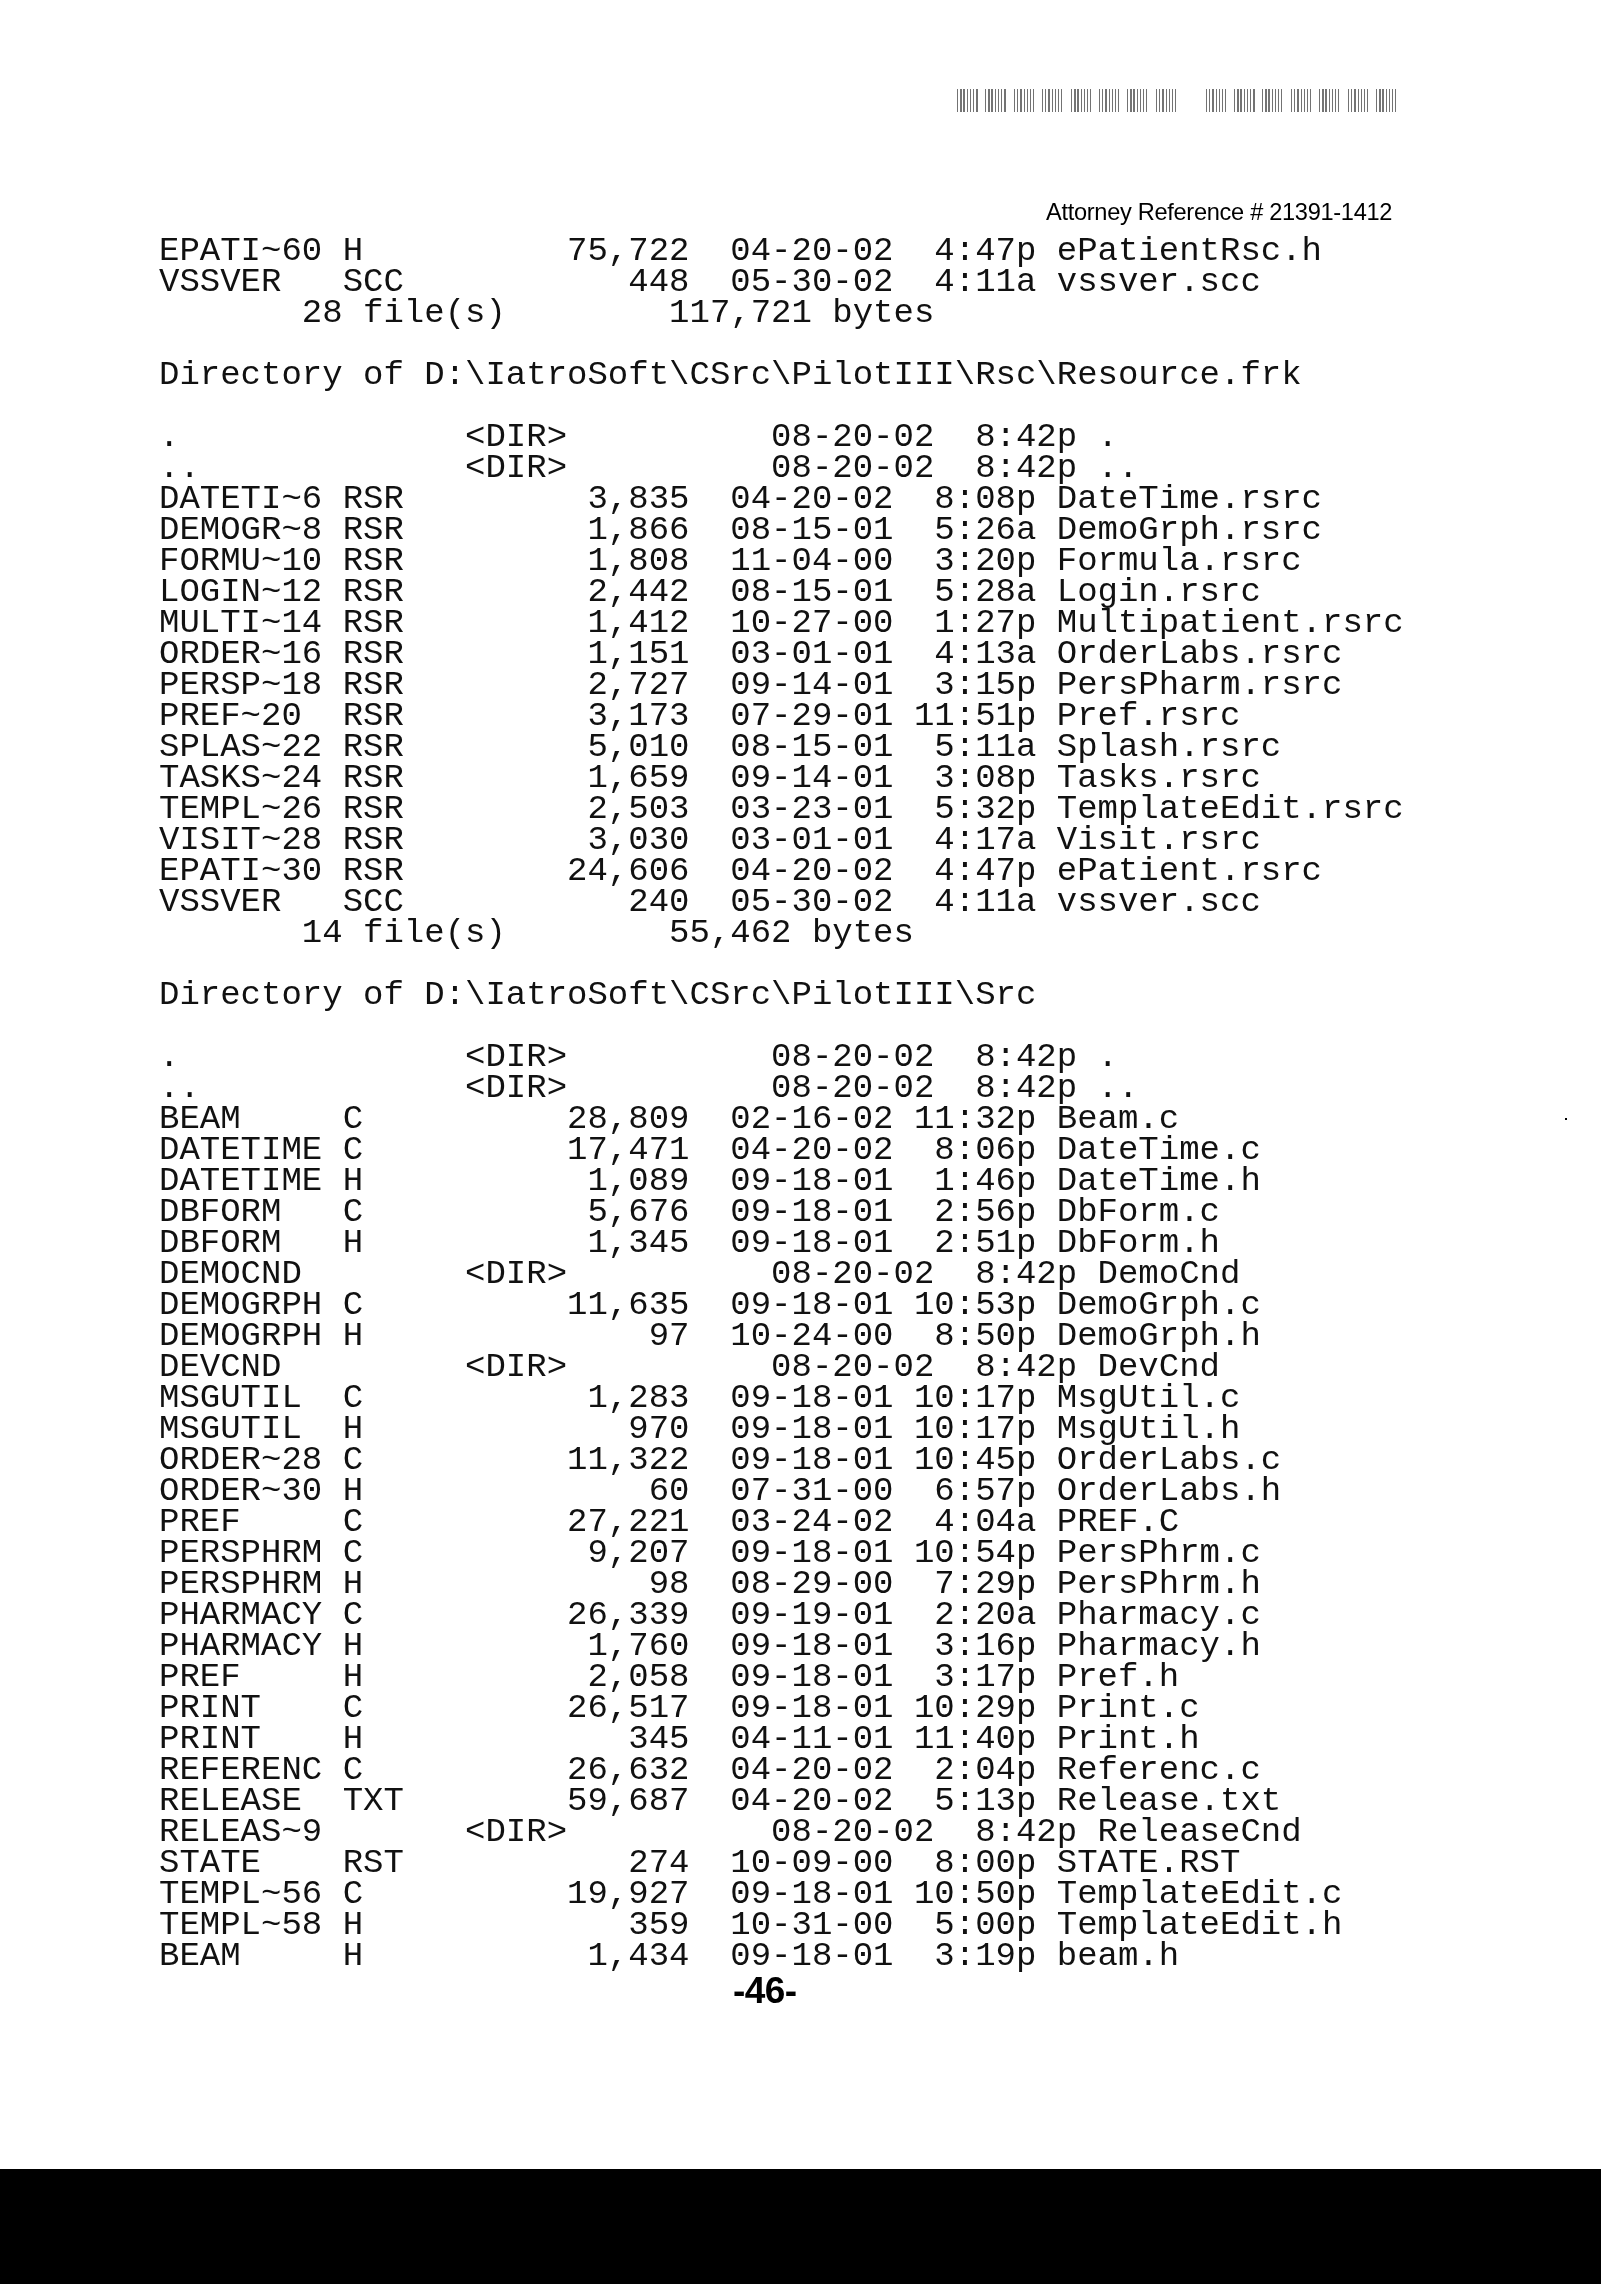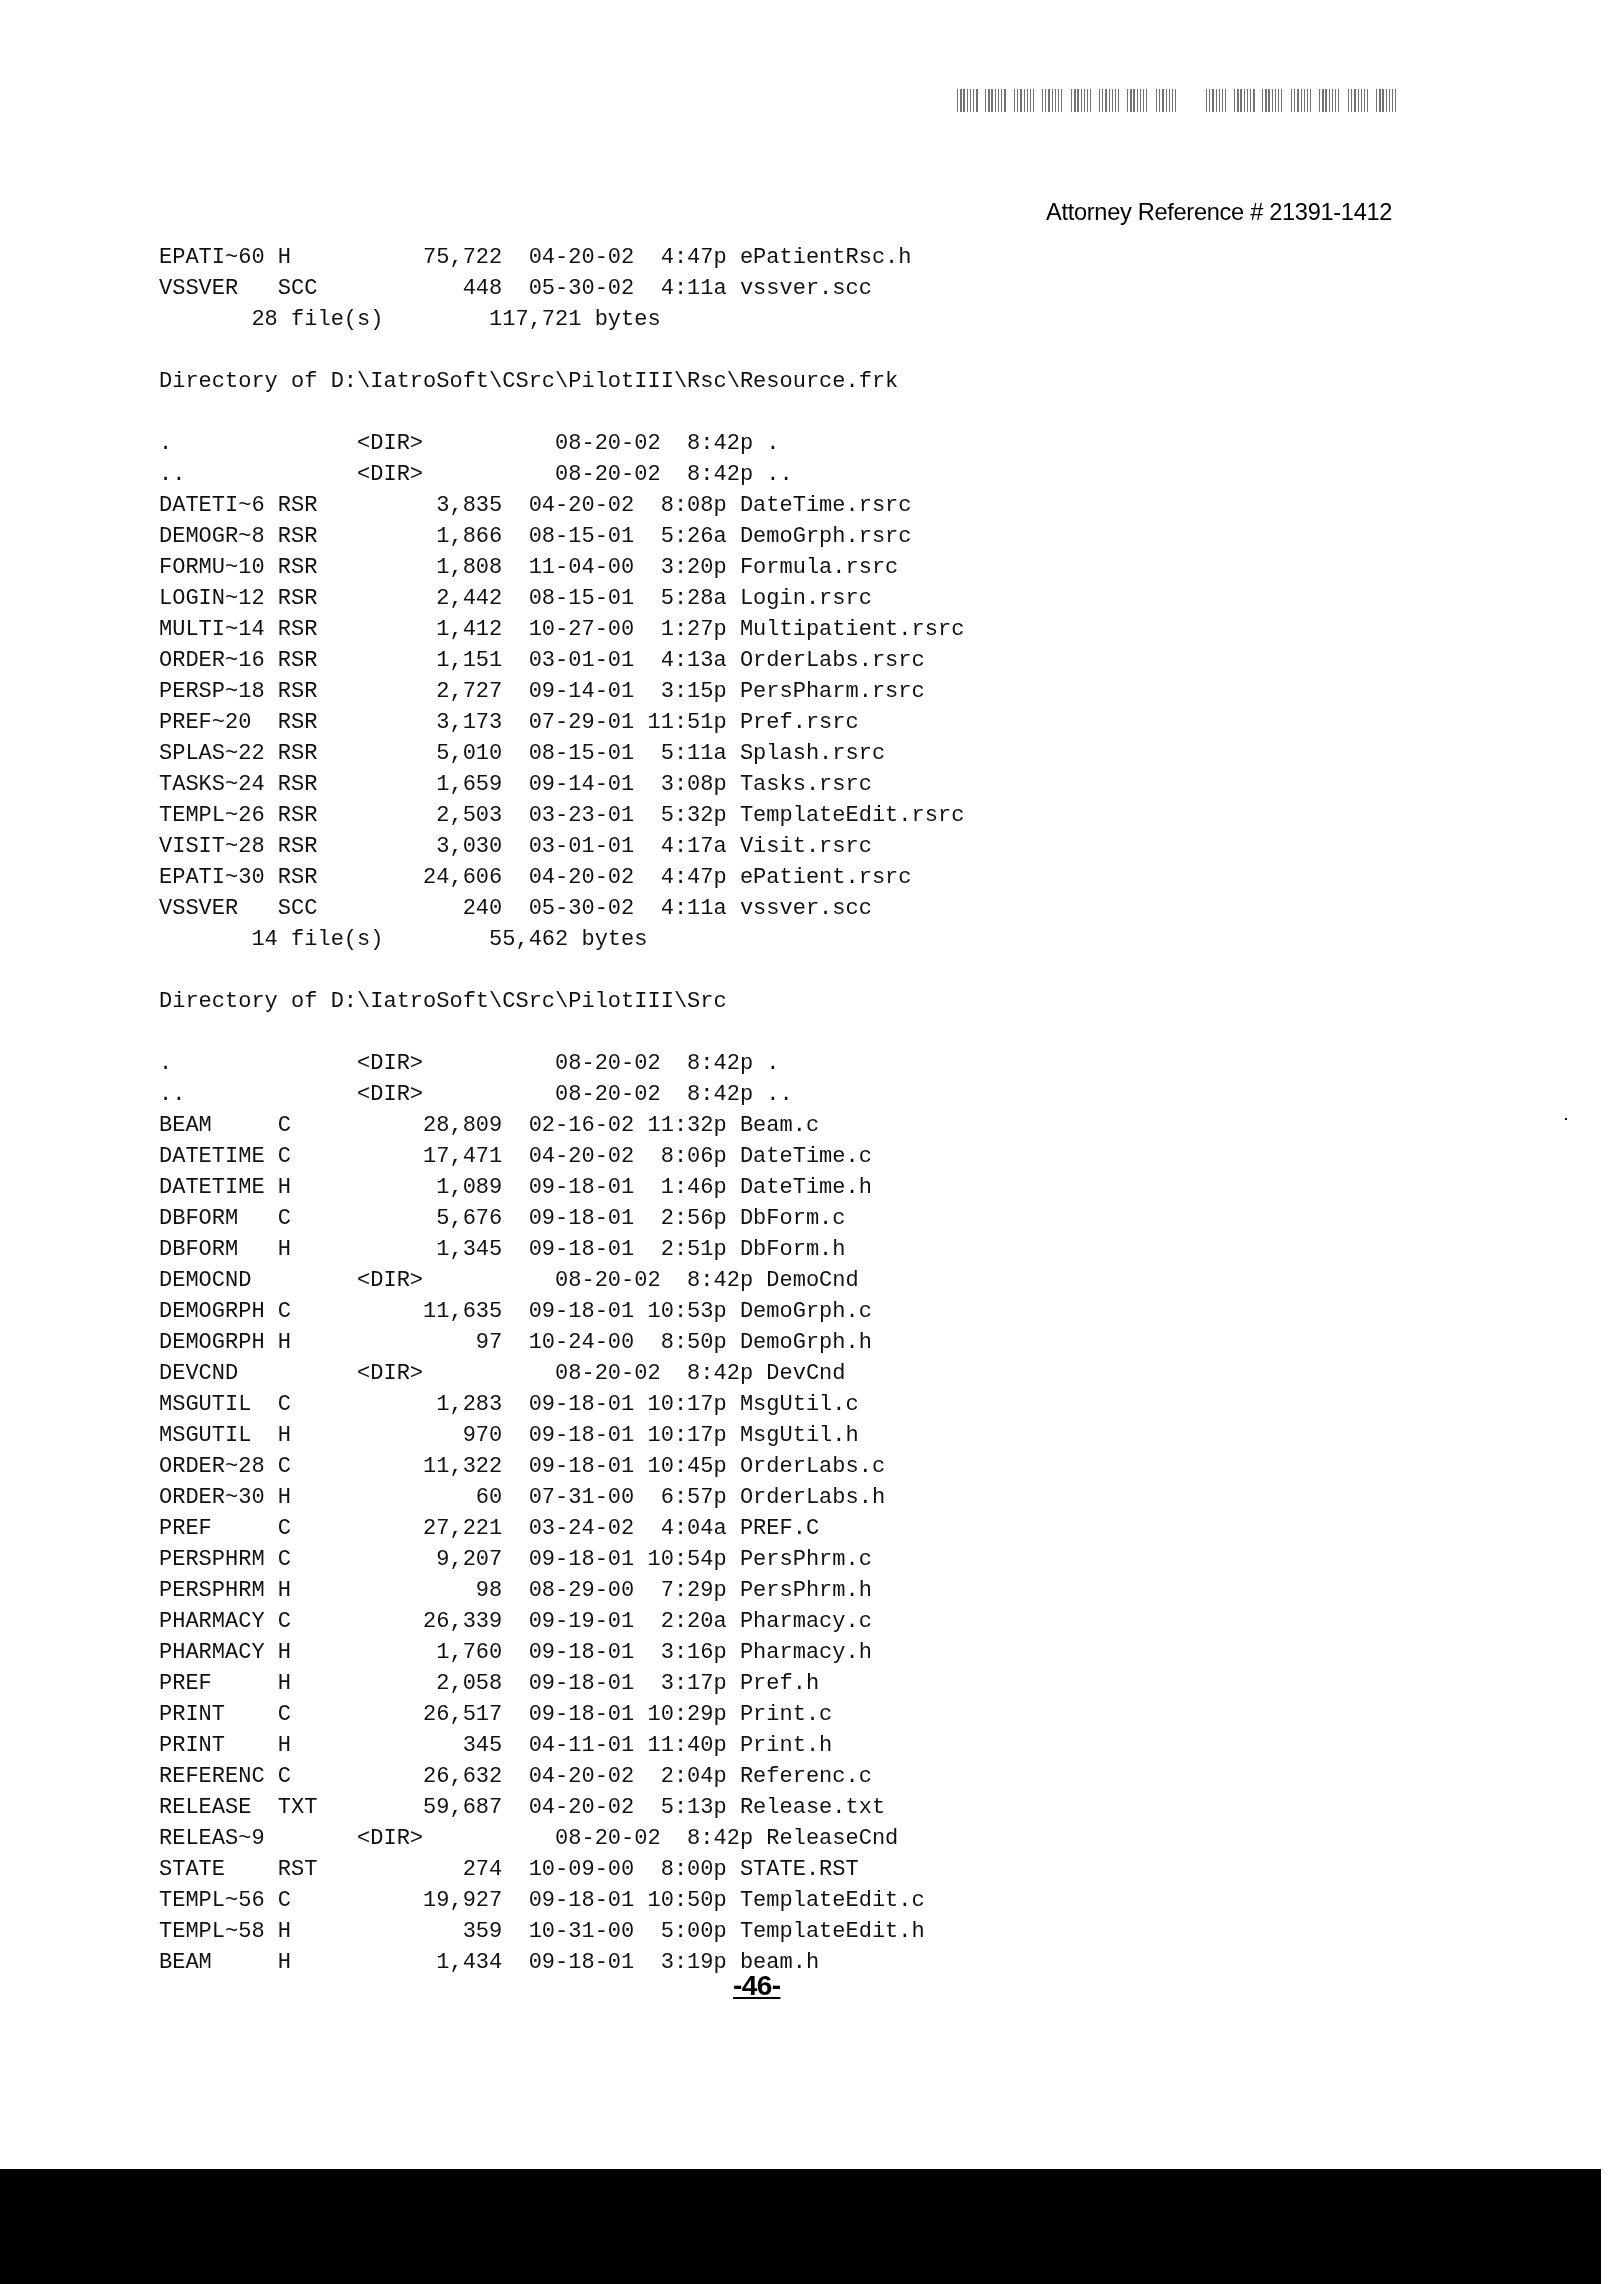--- a/index.html
+++ b/index.html
@@ -3,26 +3,26 @@
   <meta charset="utf-8">
   <style>
     html, body { margin: 0; padding: 0; background: #ffffff; }
     body { width: 1623px; height: 2284px; position: relative; overflow: hidden; }
     .scanmark { position: absolute; left: 957px; top: 89px; width: 523px; height: 38px; }
     .scanmark span { display: inline-block; width: 22px; height: 23px; margin-right: 6.4px;
       background: repeating-linear-gradient(90deg, #000 0 1.3px, transparent 1.3px 3.2px);
       opacity: 0.55; vertical-align: top; }
     .attorney { position: absolute; left: 1046px; top: 199px; font-family: "Liberation Sans", sans-serif;
       font-size: 23.6px; color: #000; letter-spacing: -0.3px; }
-    .listing { position: absolute; left: 159px; top: 242px; font-family: "Liberation Mono", monospace;
-      font-size: 22px; line-height: 31px; color: #111; white-space: pre; }
+    .listing { position: absolute; left: 159px; top: 236px; font-family: "Liberation Mono", monospace;
+      font-size: 34px; line-height: 31px; color: #111; white-space: pre; }
     .line { height: 31px; }
     .blank { height: 31px; }
     .page-num { position: absolute; left: 733px; top: 1970px; font-family: "Liberation Sans", sans-serif;
-      font-size: 28px; color: #000; font-weight: bold; letter-spacing: -0.6px; text-decoration: underline; }
+      font-size: 37px; color: #000; font-weight: bold; letter-spacing: -0.6px; }
     .stray-dot { position: absolute; left: 1565px; top: 1118px; width: 1.9px; height: 1.9px; background: #000; }
     .bottom-band { position: absolute; left: 0; top: 2169px; width: 1601px; height: 115px; background: #000; }
   </style>
 </head>
 <body>
 
 <div class="scanmark">
   <span></span><span></span><span></span><span></span><span></span><span></span><span></span><span></span>
   <span style="margin-left:19px"></span><span></span><span></span><span></span><span></span><span></span><span></span>
 </div>

